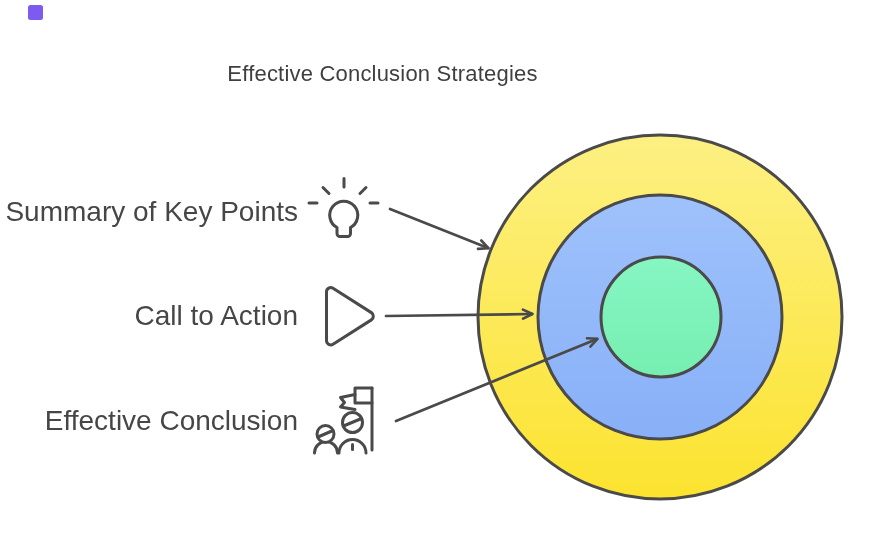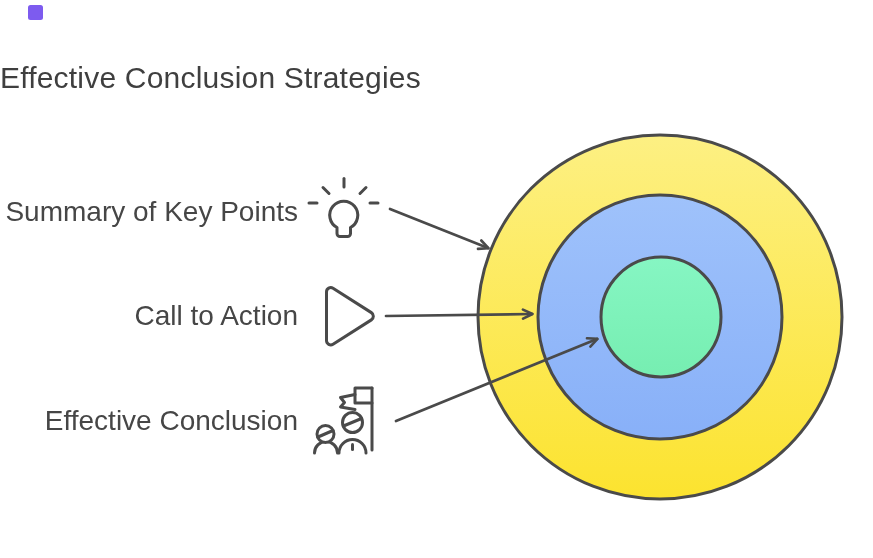--- a/index.html
+++ b/index.html
@@ -10,22 +10,22 @@
     background: #ffffff;
     overflow: hidden;
     font-family: "Liberation Sans", sans-serif;
   }
   .diagram-svg { position: absolute; left: 0; top: 0; }
   .title {
     position: absolute;
     left: 0;
     top: 61px;
     width: 765px;
-    text-align: left;
-    font-size: 30px;
+    text-align: center;
+    font-size: 22px;
     font-weight: 400;
     color: #3f3f3f;
     letter-spacing: 0.2px;
   }
   .label {
     position: absolute;
     right: 575px;
     white-space: nowrap;
     font-size: 28px;
     font-weight: 400;

